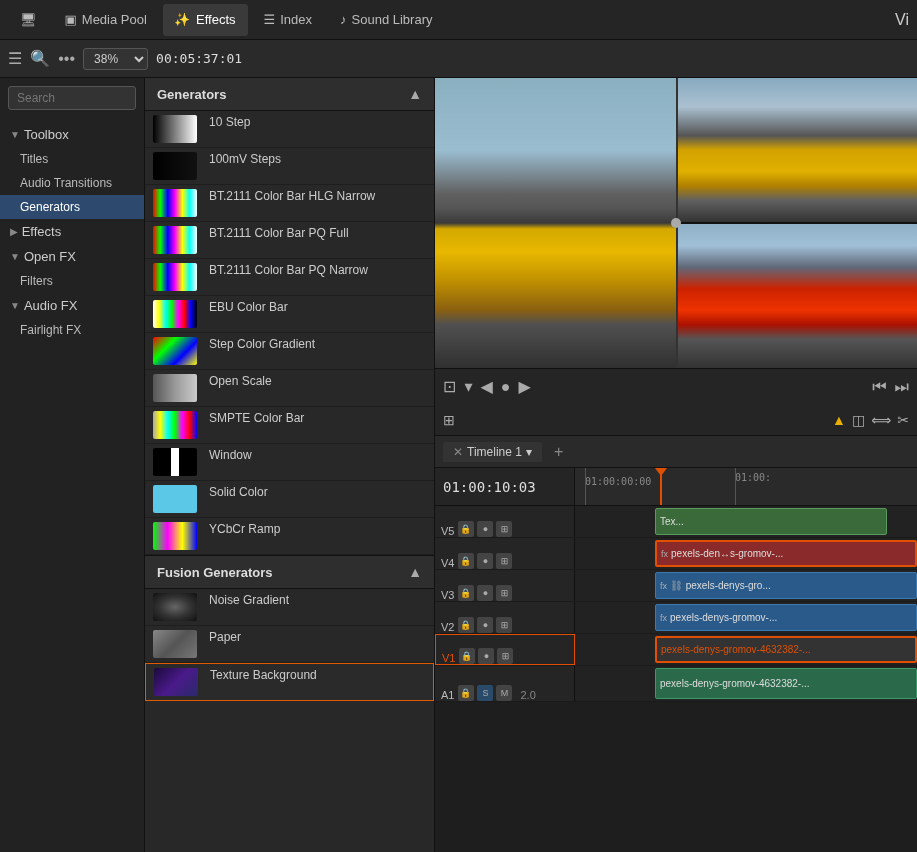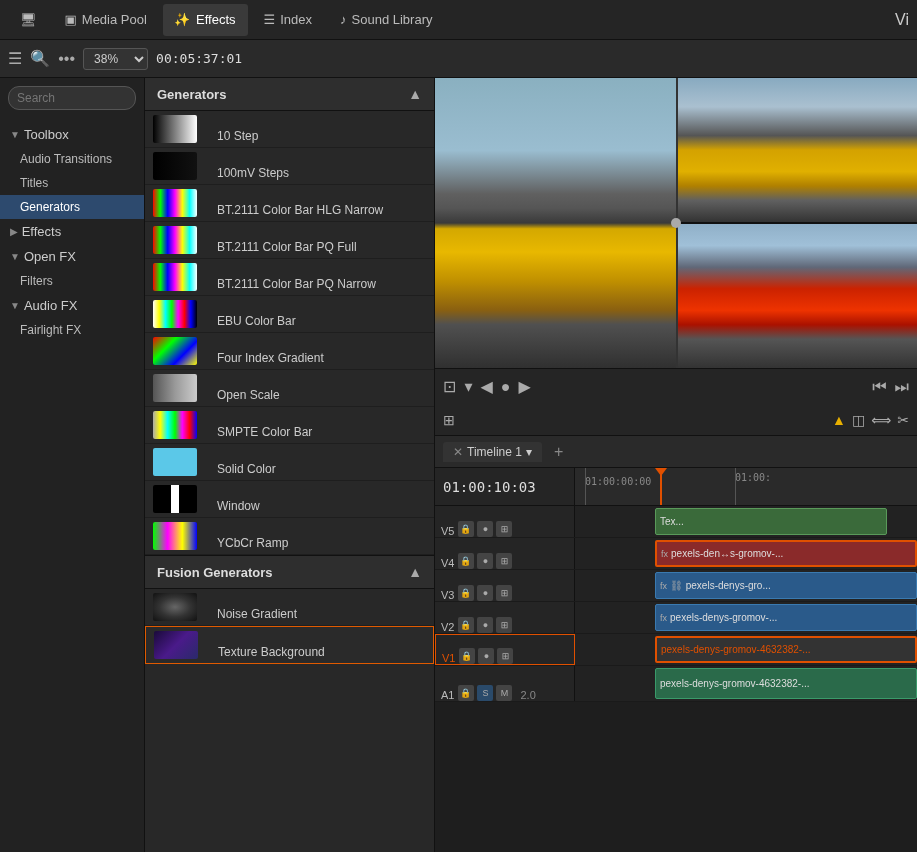--- a/index.html
+++ b/index.html
@@ -68,21 +68,21 @@
     }
     .search-bar {
       padding: 8px;
     }
     .search-input {
       width: 100%;
       background: #333;
       border: 1px solid #555;
       color: #ffffff;
       padding: 4px 8px;
-      border-radius: 11px;
+      border-radius: 3px;
       font-size: 12px;
     }
     .sidebar-section {
       padding: 4px 0;
     }
     .sidebar-group-header {
       display: flex;
       align-items: center;
       padding: 5px 10px;
       cursor: pointer;
@@ -116,22 +116,22 @@
       align-items: center;
       padding: 8px 12px;
       background: #2e2e2e;
       border-bottom: 1px solid #111;
     }
     .generators-title { font-size: 13px; color: #ddd; font-weight: bold; }
     .collapse-btn { color: #aaa; cursor: pointer; font-size: 14px; }
 
     .generator-item {
       display: flex;
-      align-items: flex-end;
-      gap: 20px;
+      align-items: flex-start;
+      gap: 12px;
       padding: 4px 8px;
       cursor: pointer;
       border-bottom: 1px solid #1e1e1e;
     }
     .generator-item.selected { border: 1px solid #e05a00; background: #2a2a2a; }
     .gen-thumb {
       width: 44px;
       height: 28px;
       border-radius: 2px;
       flex-shrink: 0;
@@ -360,24 +360,24 @@
     <div class="search-bar">
       <input type="text" class="search-input" placeholder="Search" style="">
     </div>
 
     <div class="sidebar-section">
       <div class="sidebar-group-header">
         <span class="chevron">▼</span>
         <span>Toolbox</span>
       </div>
       <div class="sidebar-item">
+        <span>Titles</span>
+      </div>
+      <div class="sidebar-item">
         <span>Audio Transitions</span>
-      </div>
-      <div class="sidebar-item">
-        <span>Titles</span>
       </div>
       <div class="sidebar-item active">
         <span>Generators</span>
       </div>
       <div class="sidebar-group-header">
         <span class="chevron">▶</span>
         <span>Effects</span>
       </div>
       <div class="sidebar-group-header">
         <span class="chevron">▼</span>
@@ -423,53 +423,57 @@
       <div class="generator-item">
         <div class="gen-thumb thumb-bt2111-pq2"></div>
         <span class="gen-label">BT.2111 Color Bar PQ Narrow</span>
       </div>
       <div class="generator-item">
         <div class="gen-thumb thumb-ebu"></div>
         <span class="gen-label">EBU Color Bar</span>
       </div>
       <div class="generator-item">
         <div class="gen-thumb thumb-four-color"></div>
-        <span class="gen-label">Four Index Gradient</span>
+        <span class="gen-label">Step Color Gradient</span>
       </div>
       <div class="generator-item">
         <div class="gen-thumb thumb-greyscale"></div>
         <span class="gen-label">Open Scale</span>
       </div>
       <div class="generator-item">
         <div class="gen-thumb thumb-smpte"></div>
         <span class="gen-label">SMPTE Color Bar</span>
       </div>
       <div class="generator-item">
+        <div class="gen-thumb thumb-window"></div>
+        <span class="gen-label">Window</span>
+      </div>
+      <div class="generator-item">
         <div class="gen-thumb thumb-solid"></div>
         <span class="gen-label">Solid Color</span>
-      </div>
-      <div class="generator-item">
-        <div class="gen-thumb thumb-window"></div>
-        <span class="gen-label">Window</span>
       </div>
       <div class="generator-item">
         <div class="gen-thumb thumb-ycbcr"></div>
         <span class="gen-label">YCbCr Ramp</span>
       </div>
     </div>
 
     <div class="fusion-gen-header">
       <span class="generators-title">Fusion Generators</span>
       <span class="collapse-btn">▲</span>
     </div>
 
     <div>
       <div class="generator-item">
         <div class="gen-thumb thumb-noise"></div>
         <span class="gen-label">Noise Gradient</span>
+      </div>
+      <div class="generator-item">
+        <div class="gen-thumb thumb-paper"></div>
+        <span class="gen-label">Paper</span>
       </div>
       <div class="generator-item selected">
         <div class="gen-thumb thumb-texture"></div>
         <span class="gen-label">Texture Background</span>
       </div>
     </div>
 
   </div>
 
   <div class="right-area">

